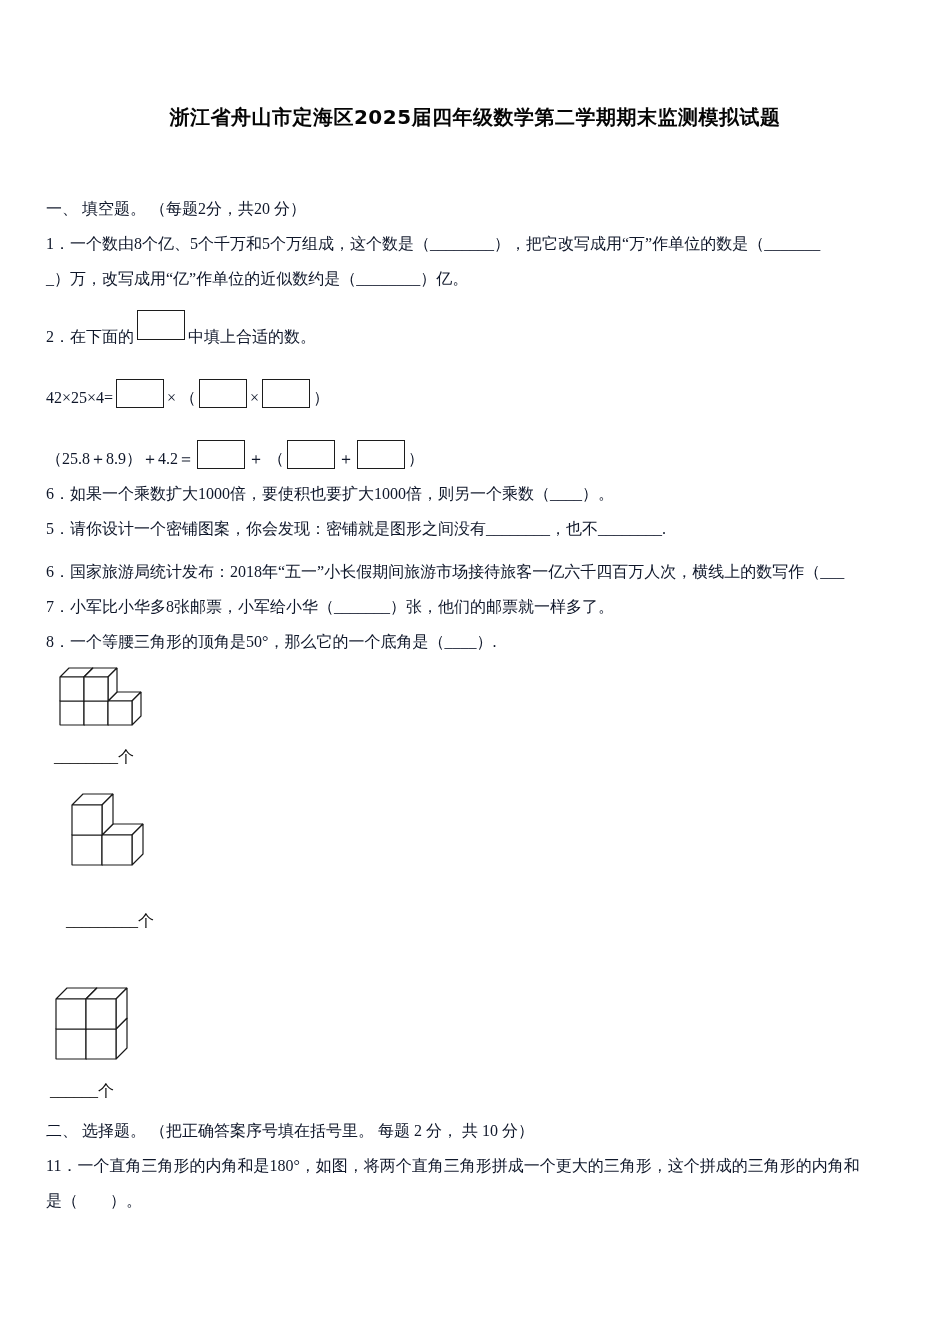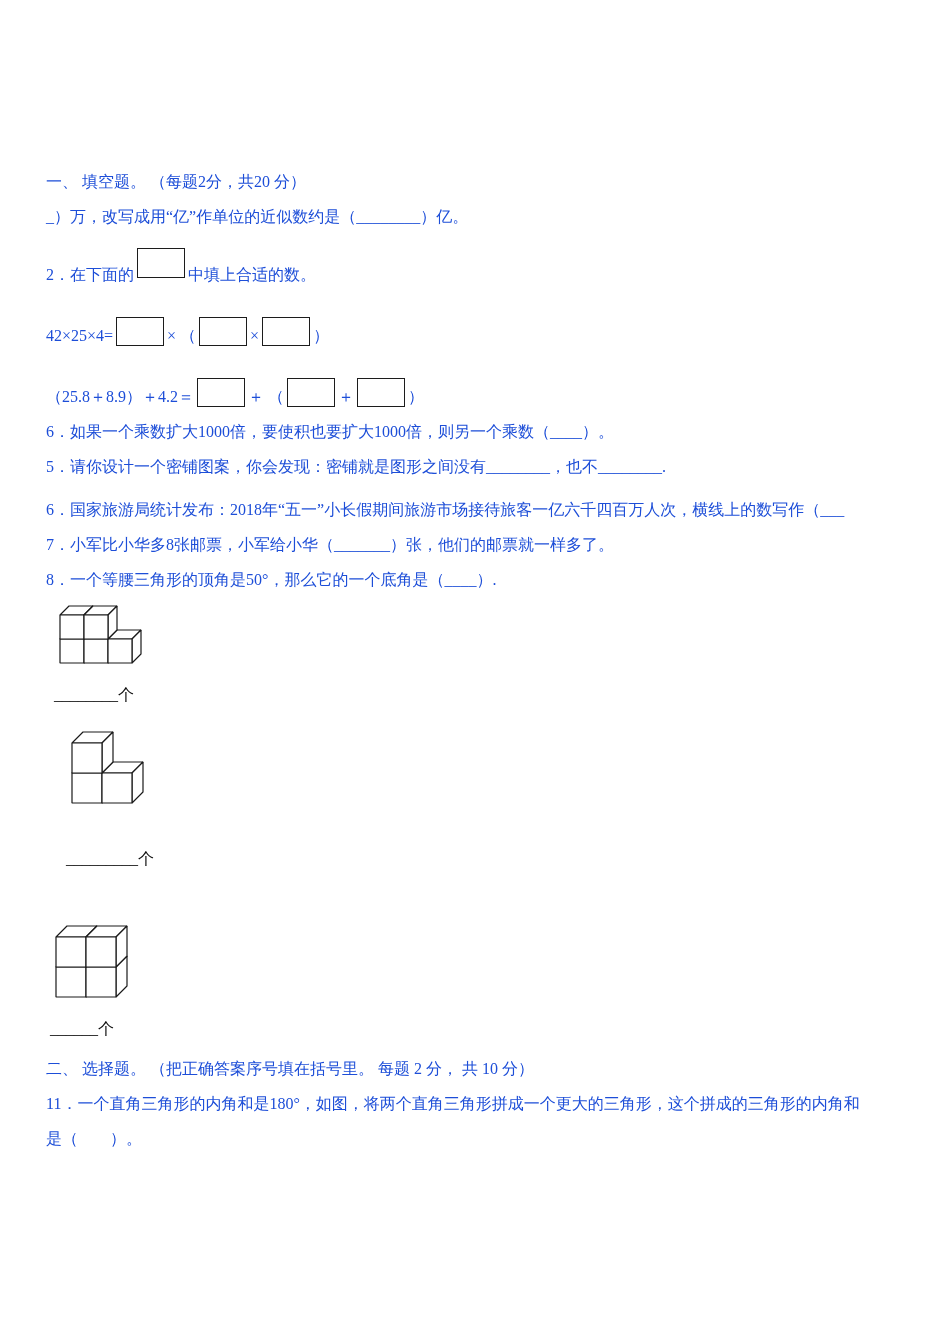--- a/index.html
+++ b/index.html
@@ -7,21 +7,21 @@
     width:950px;height:1344px;background:#ffffff;color:#000;
     font-family:"Liberation Serif","DejaVu Serif",serif;
     overflow:hidden;
   }
   .page{padding:104px 46px 0 46px;}
   h1.title{
     font-family:"DejaVu Sans","Liberation Sans",sans-serif;
     font-size:20px;font-weight:bold;text-align:center;
     margin:0 0 0 0;letter-spacing:0.5px;color:#050505;
   }
-  p{font-size:16px;line-height:24px;margin:0;color:#1d4ed8;}
+  p{font-size:16px;line-height:24px;margin:0;color:#0f172a;}
   .sec-header{margin-top:66px;}
   .mt-sm{margin-top:11px;}
   .mt-md{margin-top:19px;}
   .mt-eq{margin-top:30px;}
   .mt-lg{margin-top:28px;}
   .fill-box{
     display:inline-block;width:46px;height:27px;border:1px solid #1c1c1c;
     vertical-align:-5px;margin:0 3px;background:#fff;
   }
   .fill-box.raised{vertical-align:2px;height:28px;}
@@ -31,23 +31,25 @@
   .fig2row{margin-top:14px;margin-left:20px;gap:40px;}
   .fig3row{margin-top:44px;margin-left:4px;}
   .figlabel{font-size:16px;padding-bottom:6px;color:#0a0a0a;}
   svg.cubes polygon, svg.cubes rect{fill:#ffffff;stroke:#1a1a1a;stroke-width:1.2;stroke-linejoin:bevel;}
 </style>
 </head>
 <body>
 
 <div class="page">
 
+  <h1 class="title">浙江省舟山市定海区2025届四年级数学第二学期期末监测模拟试题</h1>
 
   <p class="sec-header">一、 填空题。 （每题2分，共20 分）</p>
 
+  <p class="mt-sm">1．一个数由8个亿、5个千万和5个万组成，这个数是（________），把它改写成用“万”作单位的数是（_______</p>
   <p class="mt-sm">_）万，改写成用“亿”作单位的近似数约是（________）亿。</p>
 
   <p class="mt-md">
     <span>2．在下面的</span><span class="fill-box raised"></span><span>中填上合适的数。</span>
   </p>
 
   <p class="mt-eq">
     <span>42×25×4=</span><span class="fill-box"></span><span>×  （</span><span class="fill-box"></span><span>×</span><span class="fill-box"></span><span>）</span>
   </p>
 

